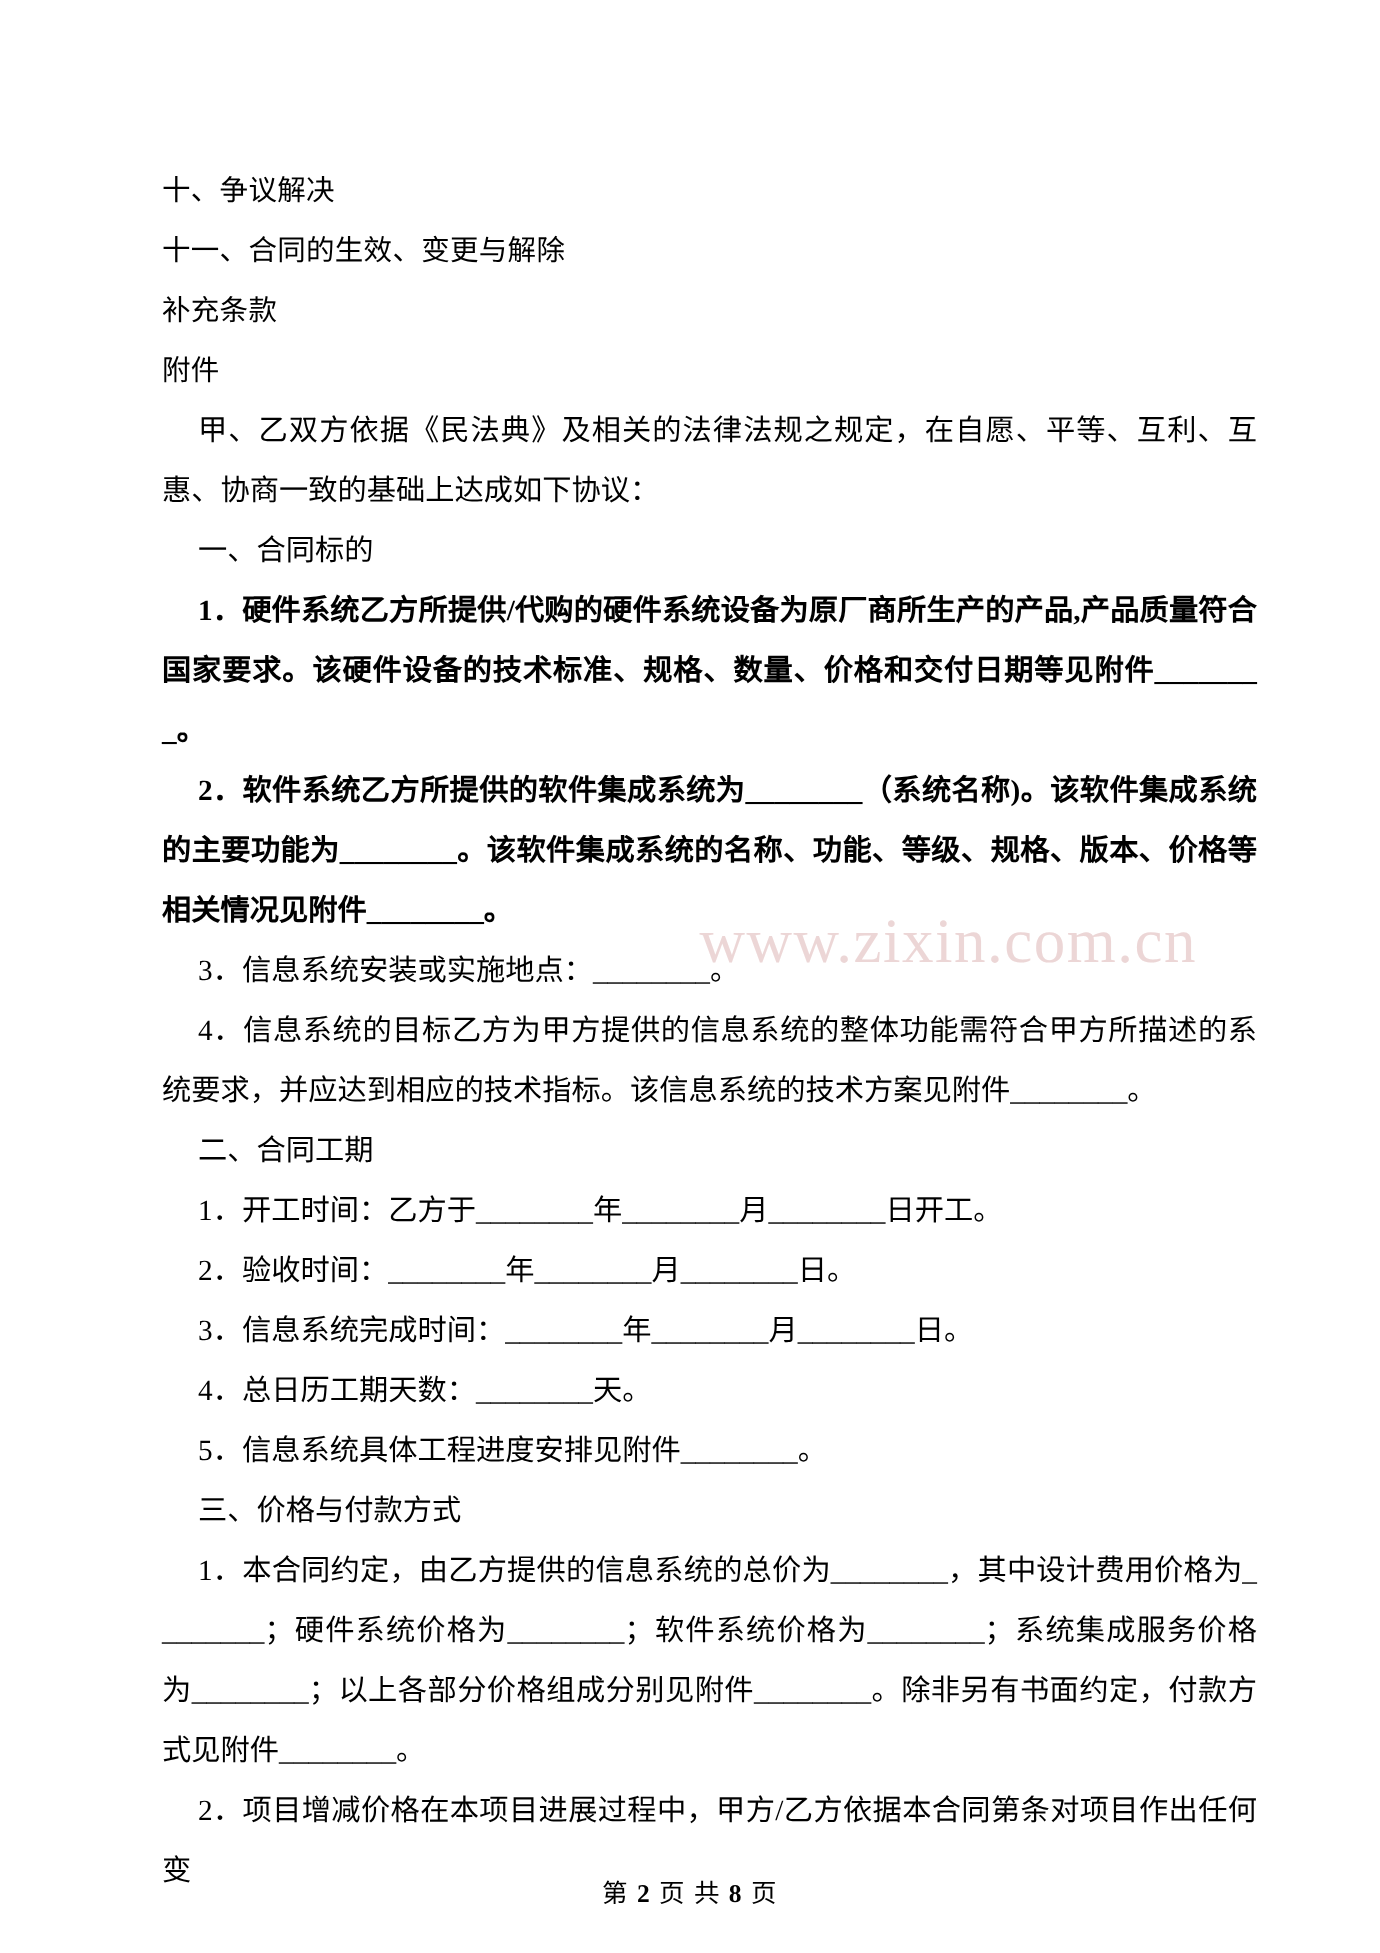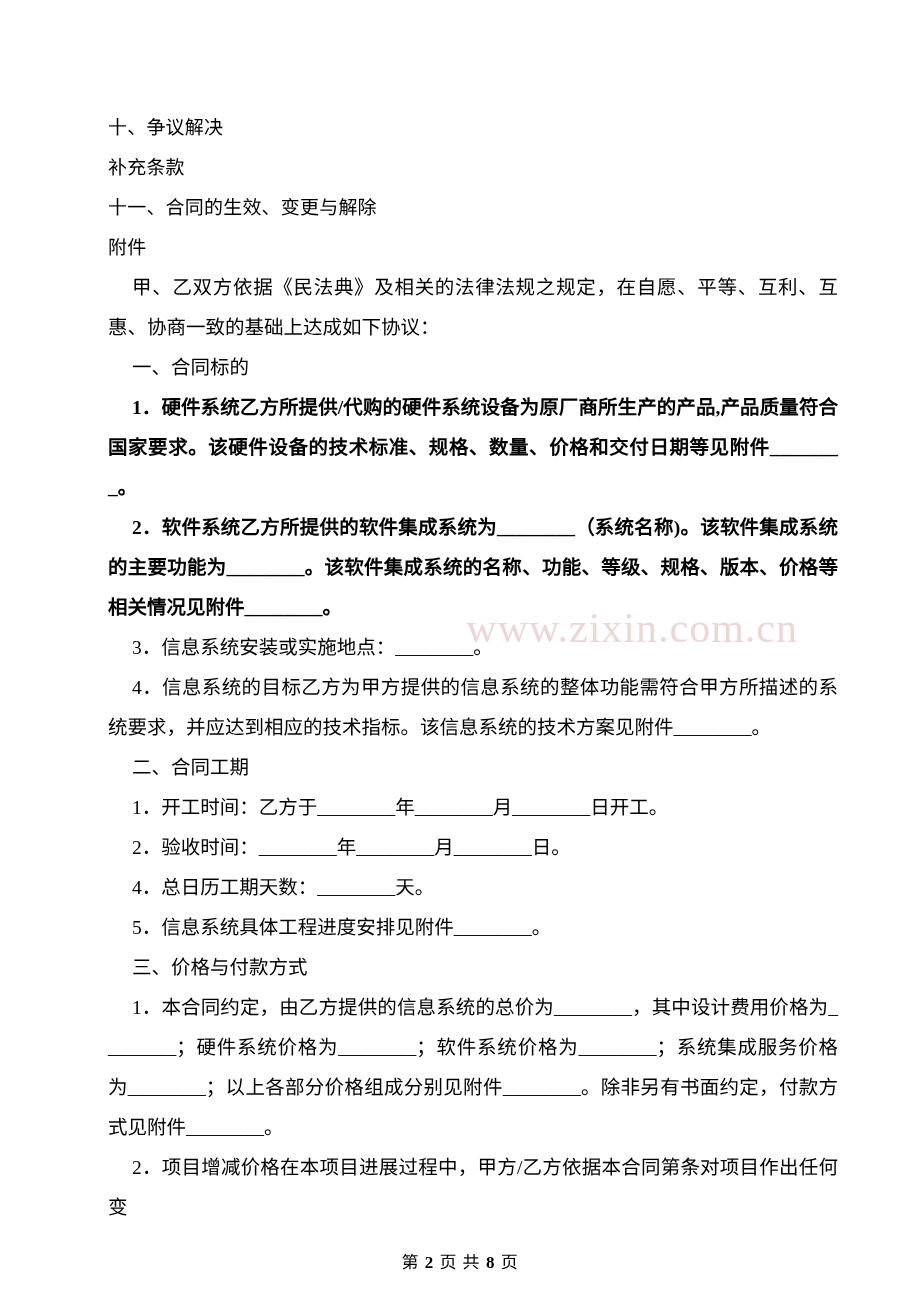--- a/index.html
+++ b/index.html
@@ -94,33 +94,34 @@
 </head>
 <body>
 
 <div class="page">
 
   <div class="watermark">www.zixin.com.cn</div>
 
   <div class="doc-body">
 
     <p class="line">十、争议解决</p>
+    <p class="line">十一、合同的生效、变更与解除</p>
     <p class="line">补充条款</p>
-    <p class="line">十一、合同的生效、变更与解除</p>
     <p class="line">附件</p>
 
     <p class="para">甲、乙双方依据《民法典》及相关的法律法规之规定，在自愿、平等、互利、互惠、协商一致的基础上达成如下协议：</p>
     <p class="heading">一、合同标的</p>
     <p class="para bold">1．硬件系统乙方所提供/代购的硬件系统设备为原厂商所生产的产品,产品质量符合国家要求。该硬件设备的技术标准、规格、数量、价格和交付日期等见附件________。</p>
     <p class="para bold">2．软件系统乙方所提供的软件集成系统为________（系统名称)。该软件集成系统的主要功能为________。该软件集成系统的名称、功能、等级、规格、版本、价格等相关情况见附件________。</p>
     <p class="para">3．信息系统安装或实施地点：________。</p>
     <p class="para">4．信息系统的目标乙方为甲方提供的信息系统的整体功能需符合甲方所描述的系统要求，并应达到相应的技术指标。该信息系统的技术方案见附件________。</p>
     <p class="heading">二、合同工期</p>
     <p class="para">1．开工时间：乙方于________年________月________日开工。</p>
     <p class="para">2．验收时间：________年________月________日。</p>
+    <p class="para">3．信息系统完成时间：________年________月________日。</p>
     <p class="para">4．总日历工期天数：________天。</p>
     <p class="para">5．信息系统具体工程进度安排见附件________。</p>
     <p class="heading">三、价格与付款方式</p>
     <p class="para">1．本合同约定，由乙方提供的信息系统的总价为________，其中设计费用价格为________；硬件系统价格为________；软件系统价格为________；系统集成服务价格为________；以上各部分价格组成分别见附件________。除非另有书面约定，付款方式见附件________。</p>
     <p class="para">2．项目增减价格在本项目进展过程中，甲方/乙方依据本合同第条对项目作出任何变</p>
 
   </div>
 
   <div class="footer">
     <span>第</span>

